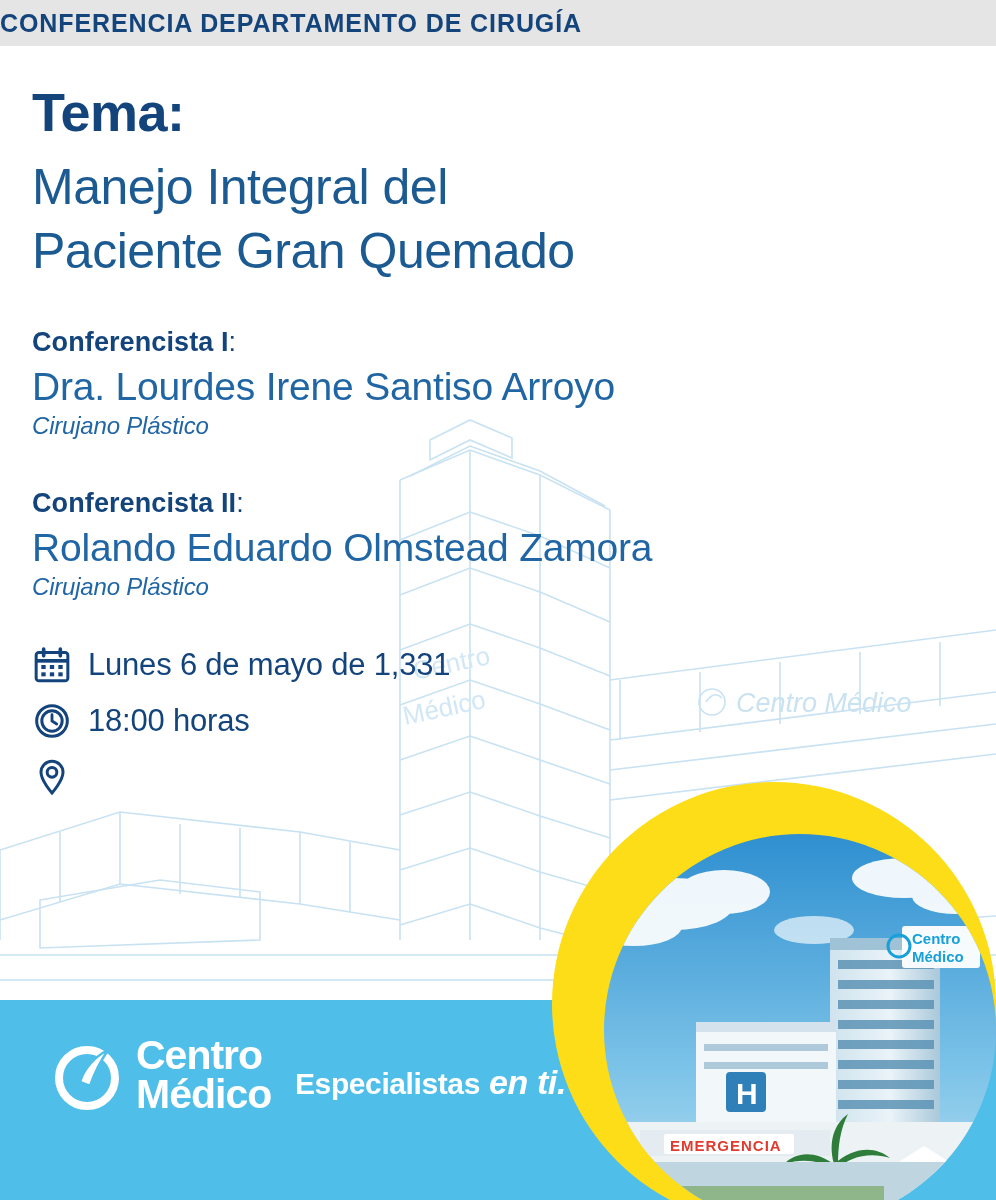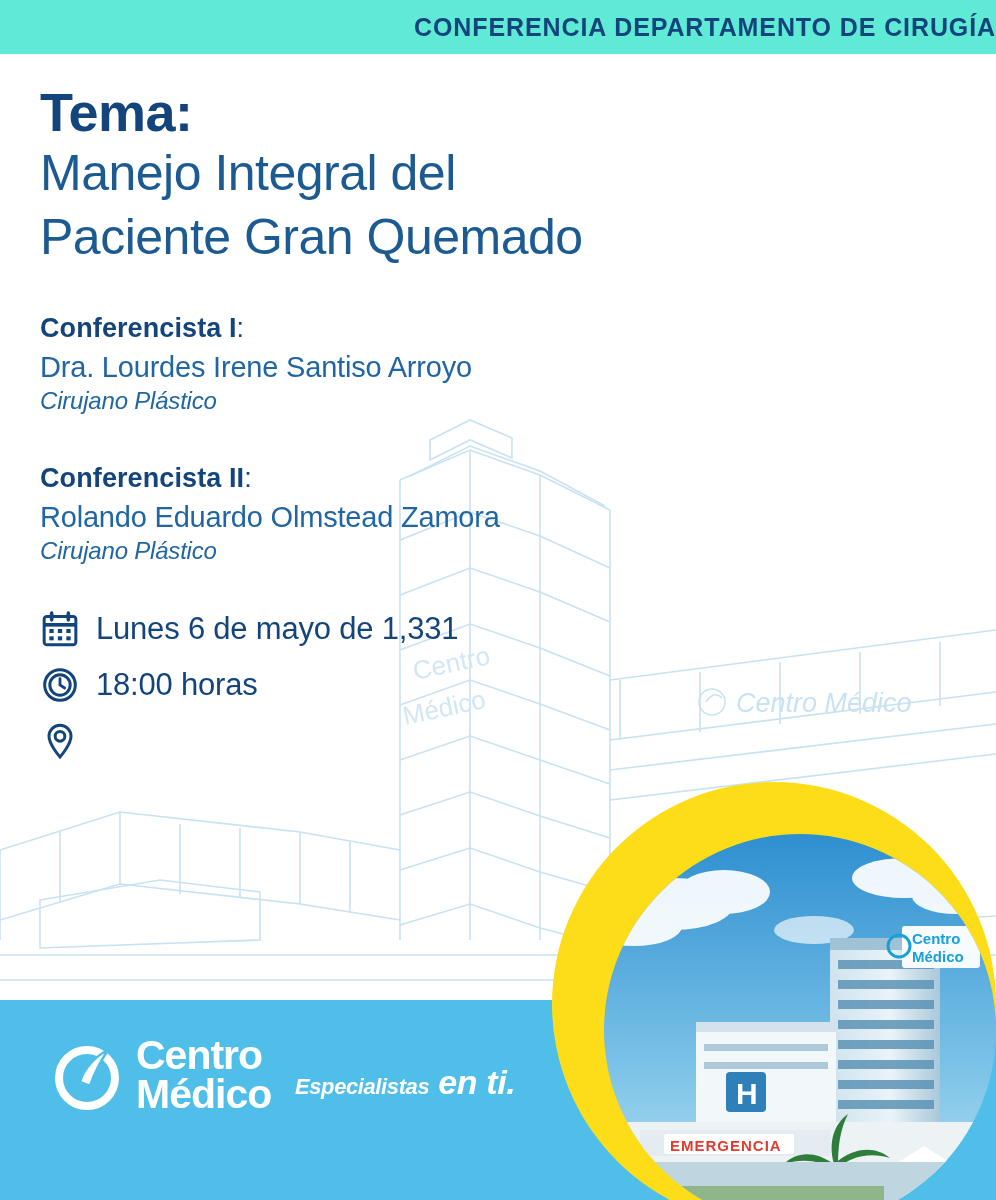--- a/index.html
+++ b/index.html
@@ -12,23 +12,23 @@
   .poster {
     position: relative;
     width: 996px; height: 1200px;
     background: #ffffff;
     overflow: hidden;
   }
 
   
   .banner {
     position: absolute; left: 0; top: 0;
-    width: 996px; height: 54px;
-    background: #5eead4;
-    display: flex; align-items: center; justify-content: flex-end;
+    width: 996px; height: 46px;
+    background: #e5e5e5;
+    display: flex; align-items: center; justify-content: flex-start;
   }
   .banner-text {
     color: #14447C;
     font-size: 25px;
     font-weight: bold;
     letter-spacing: 0.9px;
     text-align: center;
     white-space: nowrap;
   }
 
@@ -40,52 +40,52 @@
     z-index: 0;
     opacity: 0.85;
   }
 
   
   .content {
     position: absolute;
     left: 0; top: 54px;
     width: 922px;
     z-index: 3;
-    padding: 0 40px;
+    padding: 0 32px;
   }
   .tema-label {
     margin-top: 30px;
     color: #14447C;
     font-size: 54px;
     font-weight: bold;
     line-height: 1.05;
     letter-spacing: -0.5px;
   }
   .tema-line {
     color: #1C5A92;
     font-size: 50px;
     font-weight: normal;
     line-height: 1.28;
     letter-spacing: -0.5px;
   }
-  .tema-line.first { }
+  .tema-line.first { margin-top: 14px; }
 
   .speaker-block { margin-top: 44px; }
   .speaker-block.second { margin-top: 48px; }
   .speaker-role {
     color: #14447C;
     font-size: 27px;
     font-weight: bold;
     letter-spacing: 0.1px;
   }
   .speaker-role .colon { font-weight: normal; }
   .speaker-name {
     margin-top: 7px;
     color: #2166A4;
-    font-size: 29px;
+    font-size: 39px;
     font-weight: normal;
     letter-spacing: -0.2px;
   }
   .speaker-title {
     margin-top: 3px;
     color: #2166A4;
     font-size: 24px;
     font-style: italic;
     letter-spacing: -0.2px;
   }
@@ -138,21 +138,21 @@
   .logo-text .l1 { font-size: 41px; letter-spacing: -1px; display: block; }
   .logo-text .l2 { font-size: 41px; letter-spacing: -1px; display: block; }
 
   .tagline {
     position: absolute;
     left: 295px; top: 63px;
     color: #ffffff;
     white-space: nowrap;
   }
   .tagline .t1 {
-    font-size: 22px; font-style: italic; font-weight: bold;
+    font-size: 30px; font-weight: bold;
     letter-spacing: -0.4px;
   }
   .tagline .t2 {
     font-size: 34px; font-style: italic; font-weight: bold;
     letter-spacing: -0.4px;
   }
 
   
   .yellow-circle {
     position: absolute;

